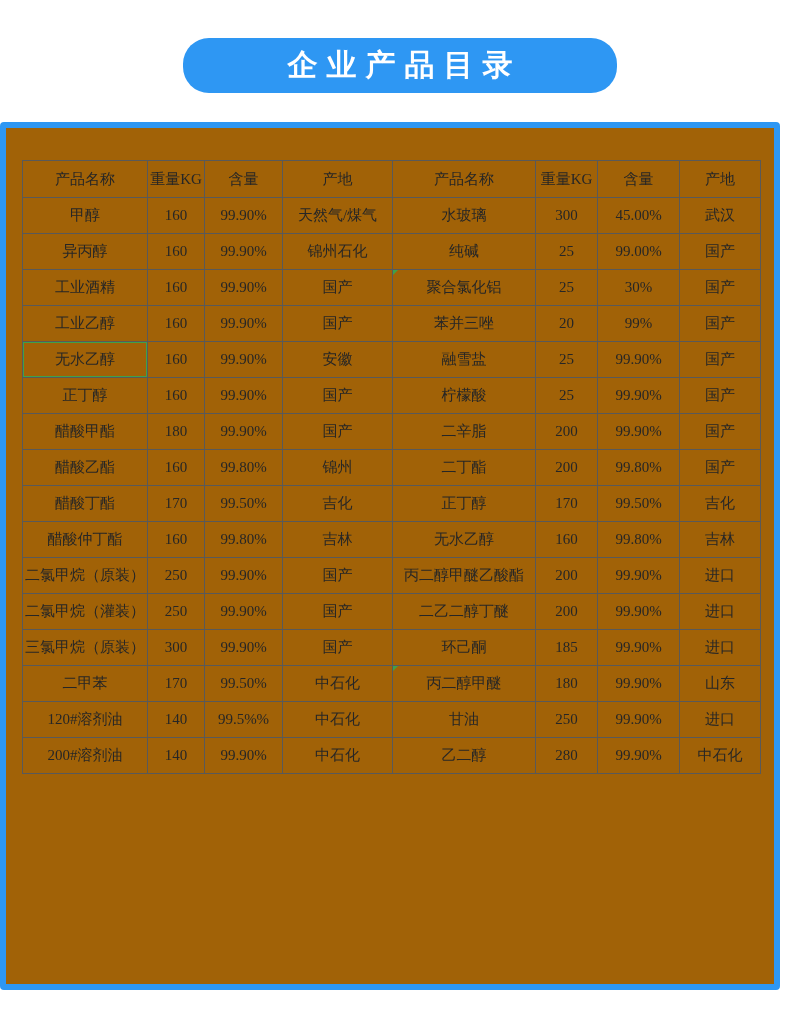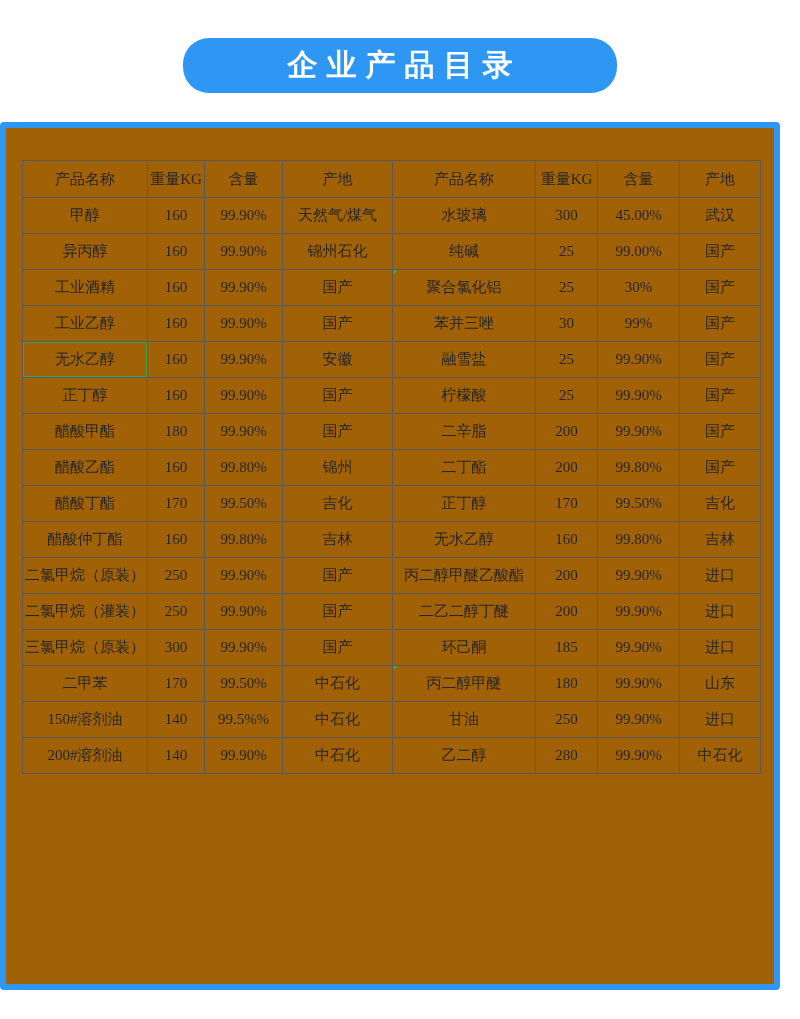--- a/index.html
+++ b/index.html
@@ -146,21 +146,21 @@
             <td>25</td>
             <td>30%</td>
             <td>国产</td>
           </tr>
           <tr>
             <td>工业乙醇</td>
             <td>160</td>
             <td>99.90%</td>
             <td>国产</td>
             <td>苯并三唑</td>
-            <td>30</td>
+            <td>20</td>
             <td>99%</td>
             <td>国产</td>
           </tr>
           <tr>
             <td class="green-outline">无水乙醇</td>
             <td>160</td>
             <td>99.90%</td>
             <td>安徽</td>
             <td>融雪盐</td>
             <td>25</td>
@@ -251,21 +251,21 @@
             <td>二甲苯</td>
             <td>170</td>
             <td>99.50%</td>
             <td>中石化</td>
             <td class="green-tri">丙二醇甲醚</td>
             <td>180</td>
             <td>99.90%</td>
             <td>山东</td>
           </tr>
           <tr>
-            <td>150#溶剂油</td>
+            <td>120#溶剂油</td>
             <td>140</td>
             <td>99.5%%</td>
             <td>中石化</td>
             <td>甘油</td>
             <td>250</td>
             <td>99.90%</td>
             <td>进口</td>
           </tr>
           <tr>
             <td>200#溶剂油</td>

